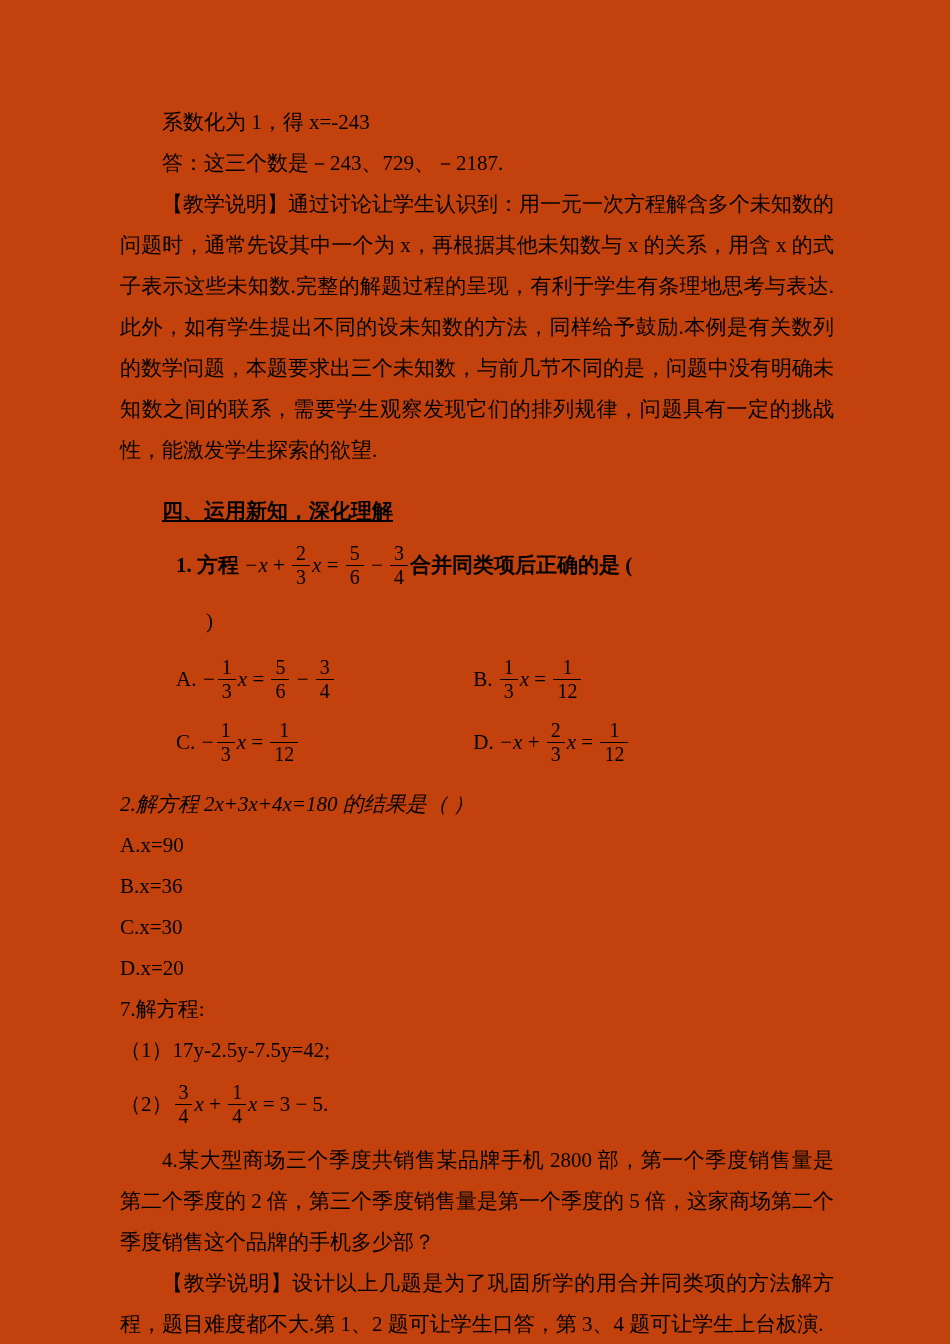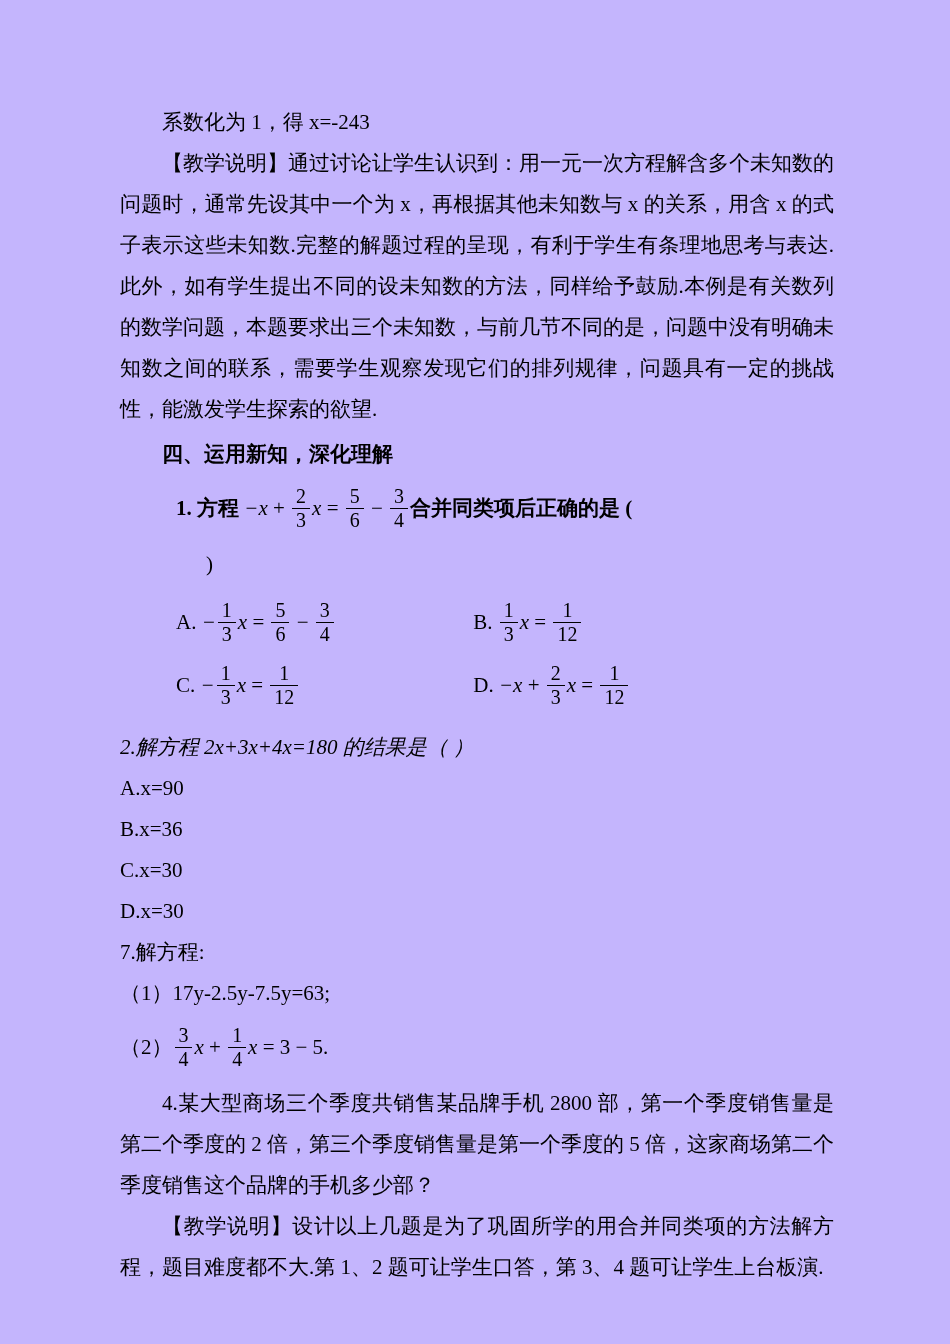--- a/index.html
+++ b/index.html
@@ -3,30 +3,30 @@
 <meta charset="utf-8">
 <style>
   html, body { margin: 0; padding: 0; background: #ffffff; }
   .page {
     position: relative;
     width: 950px;
     height: 1344px;
     box-sizing: border-box;
     margin: 0 auto;
     padding: 102px 116px 36px 120px;
-    background: #c4b5fd;
+    background: #c2410c;
     color: #000000;
     font-family: "Liberation Serif", "DejaVu Serif", serif;
     font-size: 21px;
     overflow: hidden;
   }
   p { margin: 0; line-height: 41px; }
   .indent { text-indent: 2em; }
   .para { text-align: justify; text-indent: 2em; }
-  .heading { font-weight: bold; margin-top: 4px; }
+  .heading { font-weight: bold; margin-top: 20px; text-decoration: underline; }
   .bold { font-weight: bold; text-align: right; }
   .mi { font-style: italic; }
   
   .mathline {
     line-height: 1.25;
     padding-left: 56px;
     margin: 12px 0 10px 0;
     white-space: nowrap;
   }
   .paren-line { padding-left: 86px; line-height: 41px; }
@@ -45,20 +45,21 @@
   .opt-row { padding-left: 56px; line-height: 1.25; margin: 16px 0; white-space: nowrap; }
   .opt-first { display: inline-block; width: 292px; }
   .gap-sm { margin-top: 6px; font-style: italic; }
 </style>
 </head>
 <body>
 
 <div class="page">
 
   <p class="indent">系数化为 1，得 x=-243</p>
+  <p class="indent">答：这三个数是－243、729、－2187.</p>
 
   <p class="para">【教学说明】通过讨论让学生认识到：用一元一次方程解含多个未知数的问题时，通常先设其中一个为 x，再根据其他未知数与 x 的关系，用含 x 的式子表示这些未知数.完整的解题过程的呈现，有利于学生有条理地思考与表达.此外，如有学生提出不同的设未知数的方法，同样给予鼓励.本例是有关数列的数学问题，本题要求出三个未知数，与前几节不同的是，问题中没有明确未知数之间的联系，需要学生观察发现它们的排列规律，问题具有一定的挑战性，能激发学生探索的欲望.</p>
 
   <p class="heading indent">四、运用新知，深化理解</p>
 
   <p class="mathline"><span class="bold">1. 方程 </span><span class="mi">−x</span><span> + </span><span class="frac"><span class="num">2</span><span class="den">3</span></span><span class="mi">x</span><span> = </span><span class="frac"><span class="num">5</span><span class="den">6</span></span><span> − </span><span class="frac"><span class="num">3</span><span class="den">4</span></span><span class="bold">合并同类项后正确的是 (</span></p>
   <p class="paren-line">)</p>
 
   <div class="opt-row">
     <span class="opt-first"><span>A.  </span><span class="mi">−</span><span class="frac"><span class="num">1</span><span class="den">3</span></span><span class="mi">x</span><span> = </span><span class="frac"><span class="num">5</span><span class="den">6</span></span><span> − </span><span class="frac"><span class="num">3</span><span class="den">4</span></span></span>
@@ -66,23 +67,23 @@
   </div>
   <div class="opt-row">
     <span class="opt-first"><span>C.  </span><span class="mi">−</span><span class="frac"><span class="num">1</span><span class="den">3</span></span><span class="mi">x</span><span> = </span><span class="frac"><span class="num">1</span><span class="den">12</span></span></span>
     <span><span>D. </span><span class="mi">−x</span><span> + </span><span class="frac"><span class="num">2</span><span class="den">3</span></span><span class="mi">x</span><span> = </span><span class="frac"><span class="num">1</span><span class="den">12</span></span></span>
   </div>
 
   <p class="gap-sm">2.解方程 2x+3x+4x=180 的结果是（        ）</p>
   <p>A.x=90</p>
   <p>B.x=36</p>
   <p>C.x=30</p>
-  <p>D.x=30</p>
+  <p>D.x=20</p>
 
   <p>7.解方程:</p>
-  <p>（1）17y-2.5y-7.5y=63;</p>
+  <p>（1）17y-2.5y-7.5y=42;</p>
   <p class="mathline" style="padding-left:0;"><span>（2）</span><span class="frac"><span class="num">3</span><span class="den">4</span></span><span class="mi">x</span><span> + </span><span class="frac"><span class="num">1</span><span class="den">4</span></span><span class="mi">x</span><span> = 3 − 5.</span></p>
 
   <p class="para">4.某大型商场三个季度共销售某品牌手机 2800 部，第一个季度销售量是第二个季度的 2 倍，第三个季度销售量是第一个季度的 5 倍，这家商场第二个季度销售这个品牌的手机多少部？</p>
 
   <p class="para">【教学说明】设计以上几题是为了巩固所学的用合并同类项的方法解方程，题目难度都不大.第 1、2 题可让学生口答，第 3、4 题可让学生上台板演.</p>
 
 </div>
 
 </body></html>

